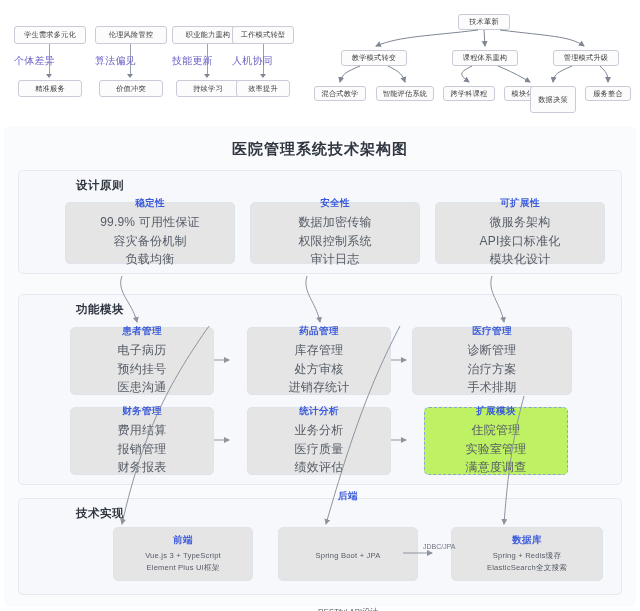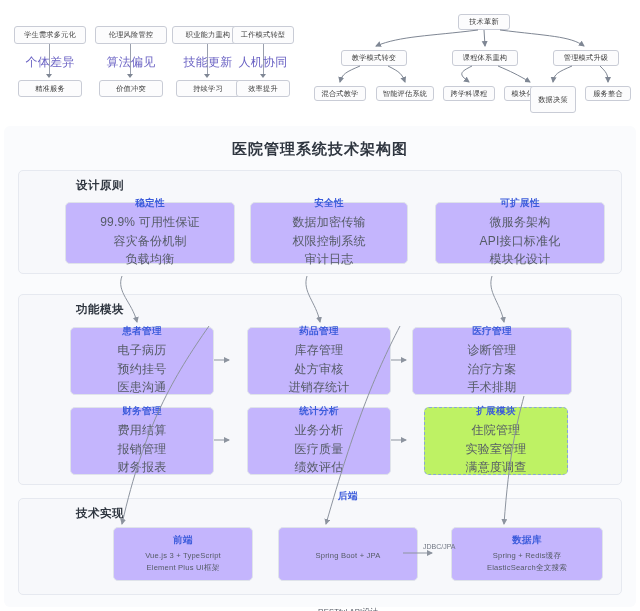--- a/index.html
+++ b/index.html
@@ -23,25 +23,25 @@
     border-radius:3px;
     font-size:7.2px;
     line-height:1;
     color:#3a3a3a;
     display:flex;align-items:center;justify-content:center;
     white-space:nowrap;
     letter-spacing:.2px;
   }
   .mid-label{
     position:absolute;
-    font-size:12px;
+    font-size:10px;
     color:#6b63c4;
     white-space:nowrap;
     letter-spacing:.2px;
-    text-align:center;
+    text-align:left;
   }
   .vline{position:absolute;width:1px;background:#9aa0ad;}
   .arrowhead-down{
     position:absolute;width:0;height:0;
     border-left:3px solid transparent;
     border-right:3px solid transparent;
     border-top:4px solid #7f8794;
   }
 
   
@@ -70,21 +70,21 @@
   .section-title{
     position:absolute;left:12px;top:7px;
     font-size:11.5px;font-weight:bold;color:#2f3640;
     letter-spacing:.5px;
     margin-left:45px;
   }
 
   .node{
     position:absolute;
     box-sizing:border-box;
-    background:#c4b5fd;
+    background:#e5e5e5;
     border:1px solid #dfe3ea;
     border-radius:5px;
     display:flex;flex-direction:column;align-items:center;justify-content:center;
   }
   .node.dashed{
     background:#bef264;
     border:1px dashed #8aa6d8;
   }
   .node-title{
     font-size:9.6px;font-weight:bold;color:#3b5bdb;
@@ -170,21 +170,21 @@
   <div class="section" style="top:44px;height:104px;">
     <div class="section-title">设计原则</div>
 
     <div class="node" style="left:46px;top:31px;width:170px;height:62px;">
       <div class="node-title">稳定性</div>
       <div class="node-line">99.9% 可用性保证</div>
       <div class="node-line">容灾备份机制</div>
       <div class="node-line">负载均衡</div>
     </div>
 
-    <div class="node" style="left:231px;top:31px;width:158px;height:62px;">
+    <div class="node" style="left:231px;top:31px;width:170px;height:62px;">
       <div class="node-title">安全性</div>
       <div class="node-line">数据加密传输</div>
       <div class="node-line">权限控制系统</div>
       <div class="node-line">审计日志</div>
     </div>
 
     <div class="node" style="left:416px;top:31px;width:170px;height:62px;">
       <div class="node-title">可扩展性</div>
       <div class="node-line">微服务架构</div>
       <div class="node-line">API接口标准化</div>

